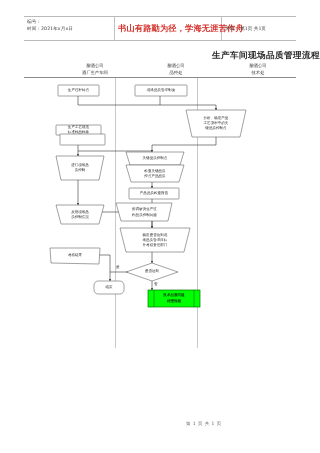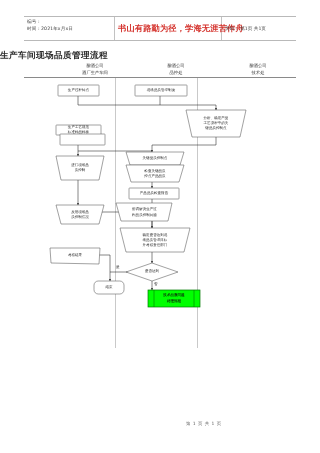--- a/index.html
+++ b/index.html
@@ -33,21 +33,21 @@
   }
 
   .hdr-right{
     position:absolute;left:225px;top:26px;width:76px;
     font-size:4.6px;color:#3a3a3a;white-space:nowrap;
   }
 
   
   .title{
     position:absolute;left:0;right:0;top:50px;
-    text-align:left;font-size:8.6px;font-weight:bold;color:#2b2b2b;
+    text-align:right;font-size:8.6px;font-weight:bold;color:#2b2b2b;
     letter-spacing:.4px;
     font-family:"DejaVu Serif","Liberation Serif",serif;
   }
 
   
   .lane-head{
     position:absolute;top:63px;
     text-align:center;font-size:4.3px;line-height:1.6;color:#333;
     white-space:nowrap;
   }

